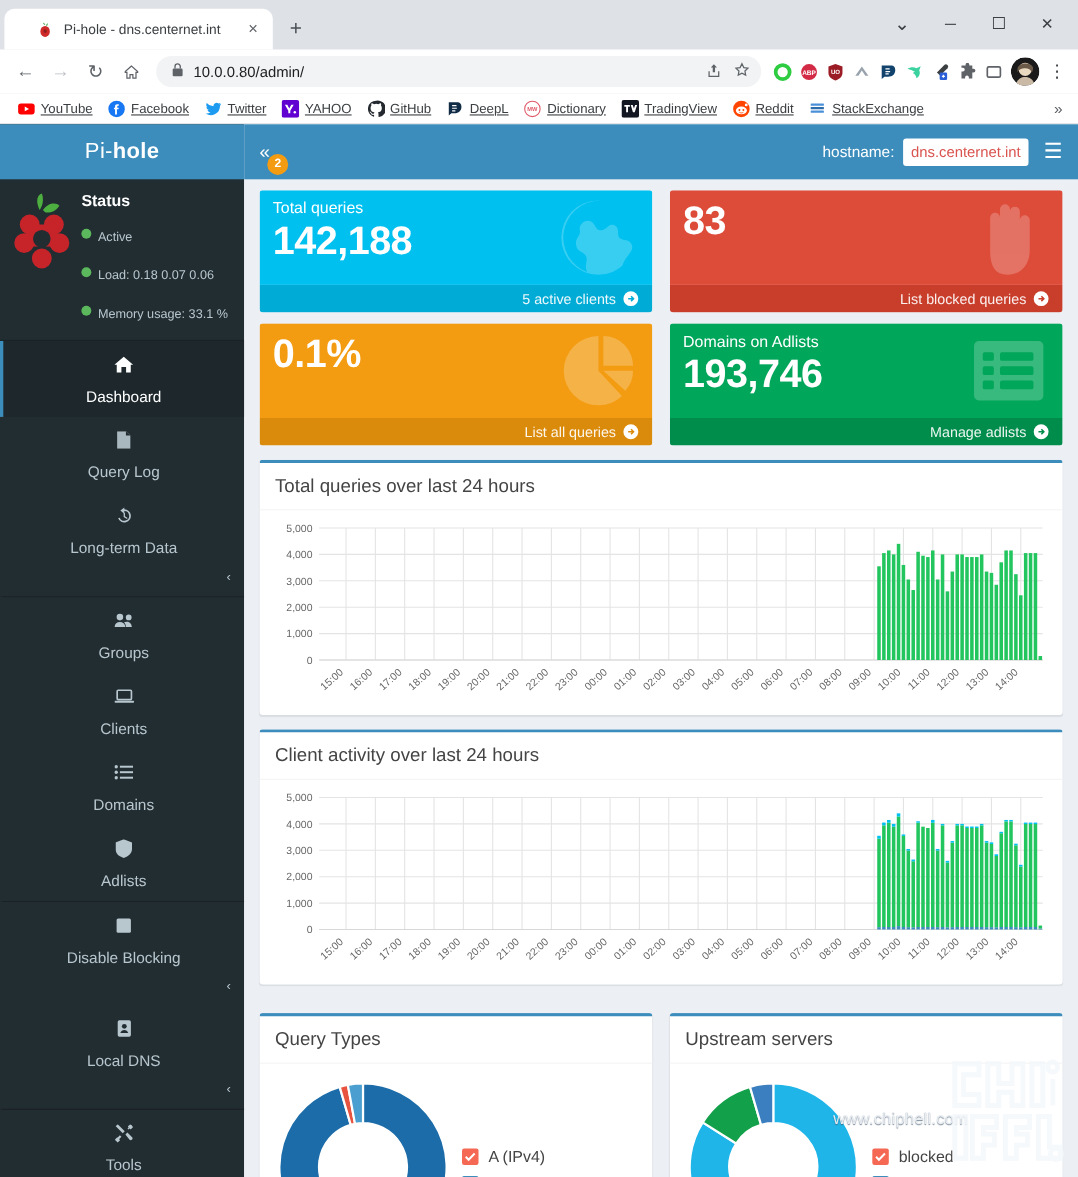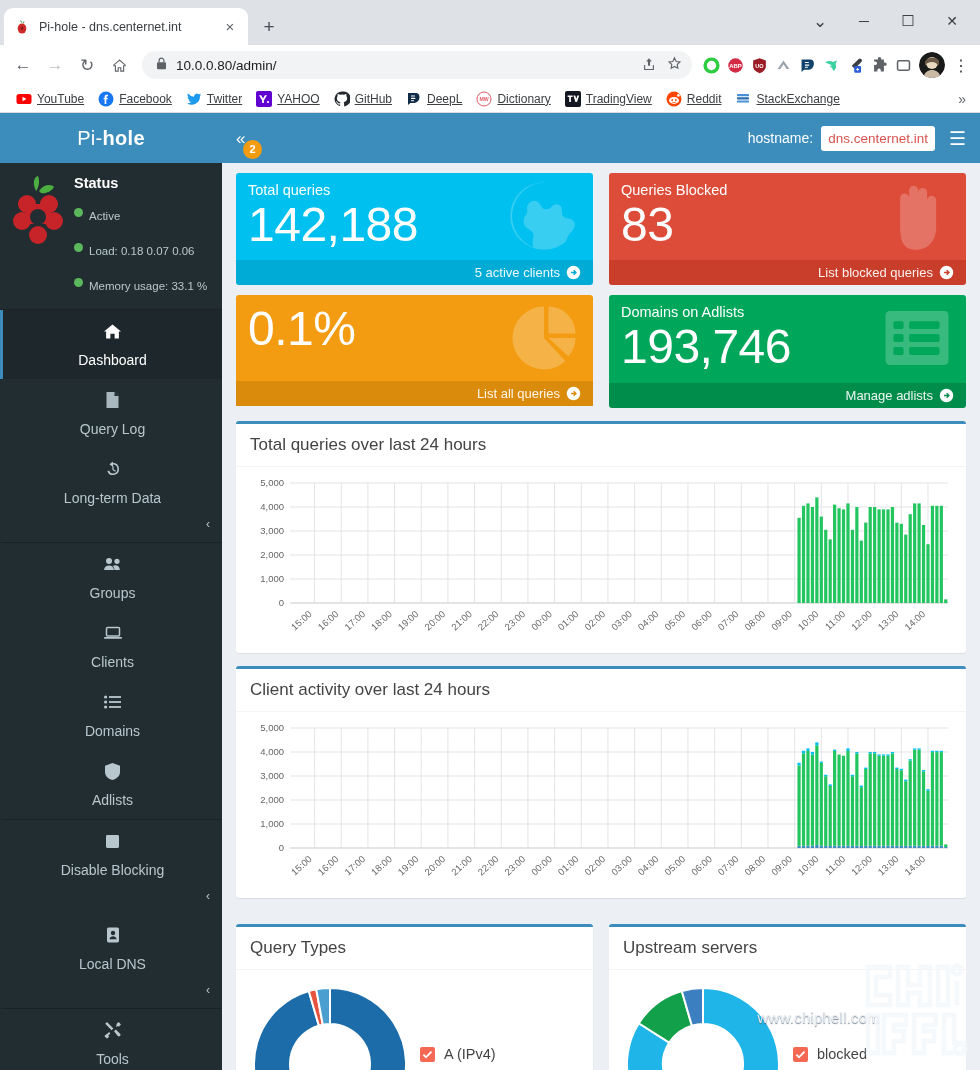--- a/index.html
+++ b/index.html
@@ -10,21 +10,21 @@
     font-size: 14px;
     color: #333;
   }
 
   
   .browser-chrome { background: #dee1e6; width: 100%; }
   .tabstrip { height: 45px; display: flex; align-items: flex-end; padding: 0 4px; position: relative; }
   .tab {
     height: 37px; background: #fff; border-radius: 9px 9px 0 0;
     display: flex; align-items: center; gap: 9px;
-    padding: 0 9px 0 10px; min-width: 244px; max-width: 244px;
+    padding: 0 9px 0 29px; min-width: 244px; max-width: 244px;
     position: relative;
   }
   .tab-favicon { width: 16px; height: 16px; flex: 0 0 16px; display: block; }
   .tab-title {
     font-size: 12.5px; color: #3c4043; white-space: nowrap;
     overflow: hidden; text-overflow: ellipsis; flex: 1;
   }
   .tab-close {
     width: 18px; height: 18px; flex: 0 0 18px; border-radius: 50%;
     display: flex; align-items: center; justify-content: center;
@@ -121,21 +121,21 @@
   }
   .hamburger { margin-left: 14px; font-size: 19px; line-height: 1; }
 
   .main { flex: 1; padding: 10px 14px 0 14px; overflow: hidden; }
 
   
   .cards { display: grid; grid-template-columns: 1fr 1fr; gap: 10px 16px; }
   .card { border-radius: 3px; overflow: hidden; position: relative; color: #fff; }
   .card-body { padding: 9px 20px 10px 12px; position: relative; min-height: 86px; }
   .card-title { font-size: 14.5px; font-weight: 400; margin-bottom: 2px; }
-  .card-value { font-size: 48px; font-weight: 400; line-height: 1.05; letter-spacing: -.5px; }
+  .card-value { font-size: 36px; font-weight: 700; line-height: 1.05; letter-spacing: -.5px; }
   .card-icon {
     position: absolute; right: 13px; top: 7px; opacity: .22;
     width: 72px; height: 72px;
   }
   .card-foot {
     display: flex; align-items: center; justify-content: flex-end; gap: 6px;
     padding: 5px 12px; font-size: 13px; color: rgba(255,255,255,.92);
   }
   .arrow-circle { width: 15px; height: 15px; flex: 0 0 15px; }
 
@@ -592,21 +592,20 @@
               <svg viewBox="0 0 16 16" width="15" height="15">
                     <circle cx="8" cy="8" r="7.2" fill="#fff"></circle>
                     <path d="M5.4 8h5M8.2 5.6 10.6 8l-2.4 2.4" stroke="#00acd6" stroke-width="1.5" fill="none"></path>
                   </svg>
             </span>
           </div>
         </div>
 
         <div class="card">
           <div class="card-body" style="background:#dd4b39">
-            <div class="card-title">Queries Blocked</div>
             <div class="card-value">83</div>
             <span class="card-icon">
               <svg viewBox="0 0 64 64" width="72" height="72">
                     <path d="M17 34V16a4 4 0 0 1 8 0v13V9a4 4 0 0 1 8 0v20V11a4 4 0 0 1 8 0v18V18a4 4 0 0 1 8 0v24c0 12-7 20-18 20S17 54 17 42z" fill="#fff"></path>
                   </svg>
             </span>
           </div>
           <div class="card-foot" style="background:#c93d2b">
             <span>List blocked queries</span>
             <span class="arrow-circle">

